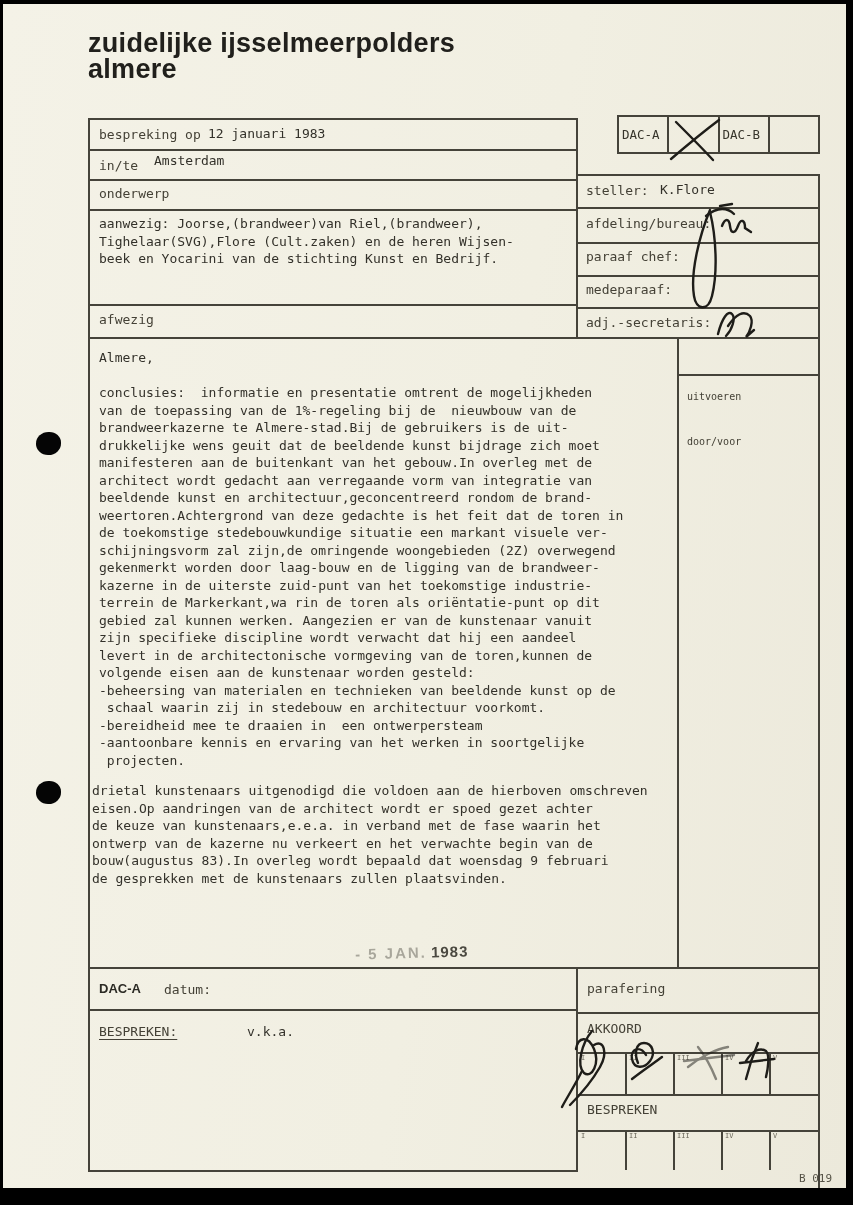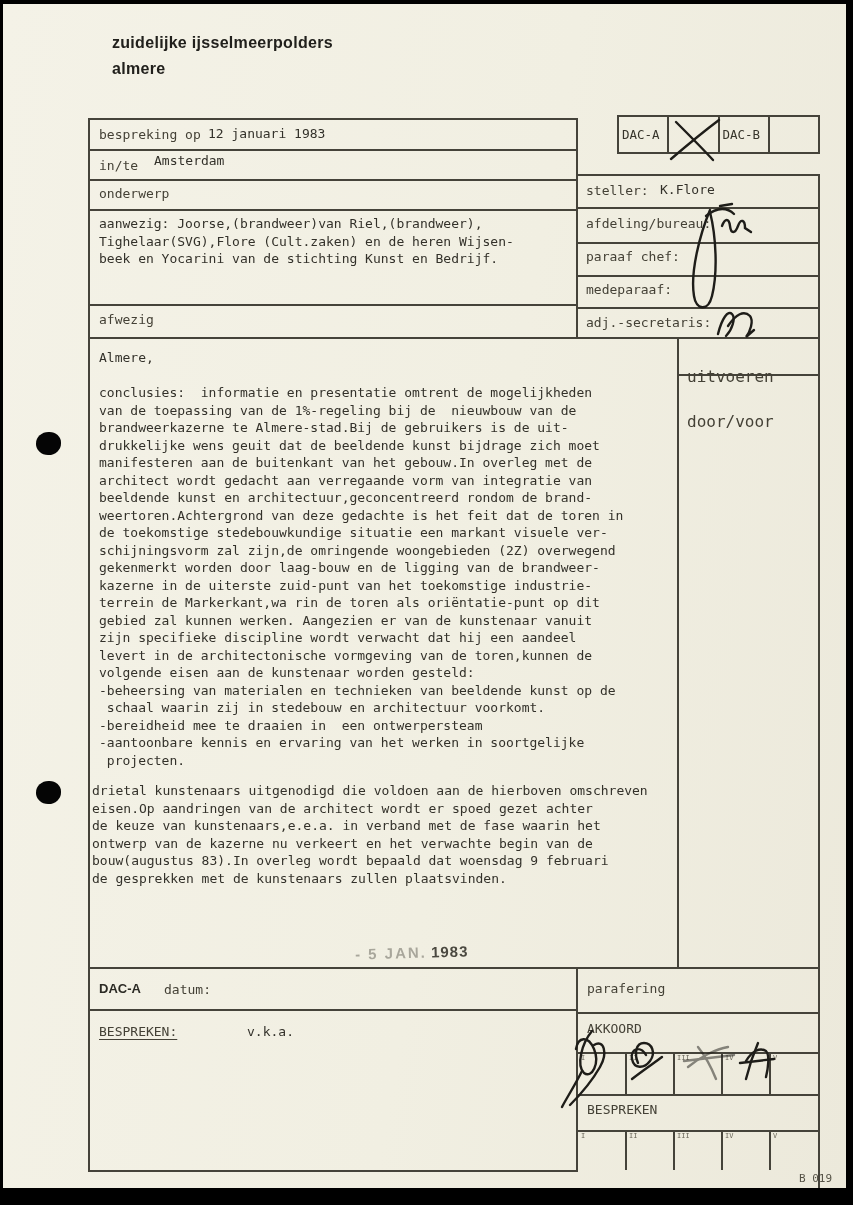--- a/index.html
+++ b/index.html
@@ -7,21 +7,21 @@
     position:absolute; left:3px; top:4px; width:843px; height:1184px;
     background:linear-gradient(100deg,#f4f2e7 0%,#f1efe2 55%,#ece9db 100%);
     overflow:hidden;
     font-family:"DejaVu Sans Mono","Liberation Mono",monospace;
     color:#37352b;
   }
   .sans{font-family:"Liberation Sans",sans-serif;}
   .abs{position:absolute;}
   
   .letterhead{position:absolute; left:85px; top:26px; font-family:"Liberation Sans",sans-serif;
-    font-weight:bold; font-size:16px; line-height:26px; color:#21201c; letter-spacing:.3px;margin-left:24px;}
+    font-weight:bold; font-size:27px; line-height:26px; color:#21201c; letter-spacing:.3px;}
   
   .hole{position:absolute; width:25px; height:23px; background:#050505; border-radius:50% 46% 50% 48%;}
   
   .bx{position:absolute; border:2px solid #45433a; box-sizing:border-box;}
   .hline{position:absolute; height:2px; background:#45433a;}
   .vline{position:absolute; width:2px; background:#45433a;}
   .lbl{position:absolute; font-size:13px; color:#444136; white-space:pre;}
   .val{position:absolute; font-size:13px; color:#33312a; white-space:pre;}
   pre.block{margin:0; font-family:inherit; font-size:13px; line-height:17.5px; white-space:pre; color:#33312a;}
   
@@ -108,21 +108,21 @@
 
     <svg width="60" height="40" style="position:absolute; left:130px; top:128px; overflow:visible; z-index:3;">
       <path class="sigpath" d="M10,30 C14,14 20,6 24,10 C28,14 24,26 18,32"></path>
       <path class="sigpath" d="M20,22 C28,10 36,6 42,12 C46,17 42,28 38,33 L46,26"></path>
     </svg>
   </div>
 
   <div class="bx" style="left:85px; top:333px; width:732px; height:632px;">
     <div class="vline" style="left:587px; top:0; height:628px;"></div>
     <div class="hline" style="left:587px; top:35px; width:141px;"></div>
-    <div style="position:absolute; left:597px; top:0; font-size:16px; line-height:15px; color:#444136; white-space:pre;">
+    <div style="position:absolute; left:597px; top:20px; font-size:10px; line-height:15px; color:#444136; white-space:pre;">
       <div>uitvoeren</div>
       <div>door/voor</div>
     </div>
     <pre class="block abs" style="left:9px; top:10px;text-align:right;">Almere,</pre>
     <pre class="block abs" style="left:9px; top:45px;">conclusies:  informatie en presentatie omtrent de mogelijkheden
 van de toepassing van de 1%-regeling bij de  nieuwbouw van de
 brandweerkazerne te Almere-stad.Bij de gebruikers is de uit-
 drukkelijke wens geuit dat de beeldende kunst bijdrage zich moet
 manifesteren aan de buitenkant van het gebouw.In overleg met de
 architect wordt gedacht aan verregaande vorm van integratie van

